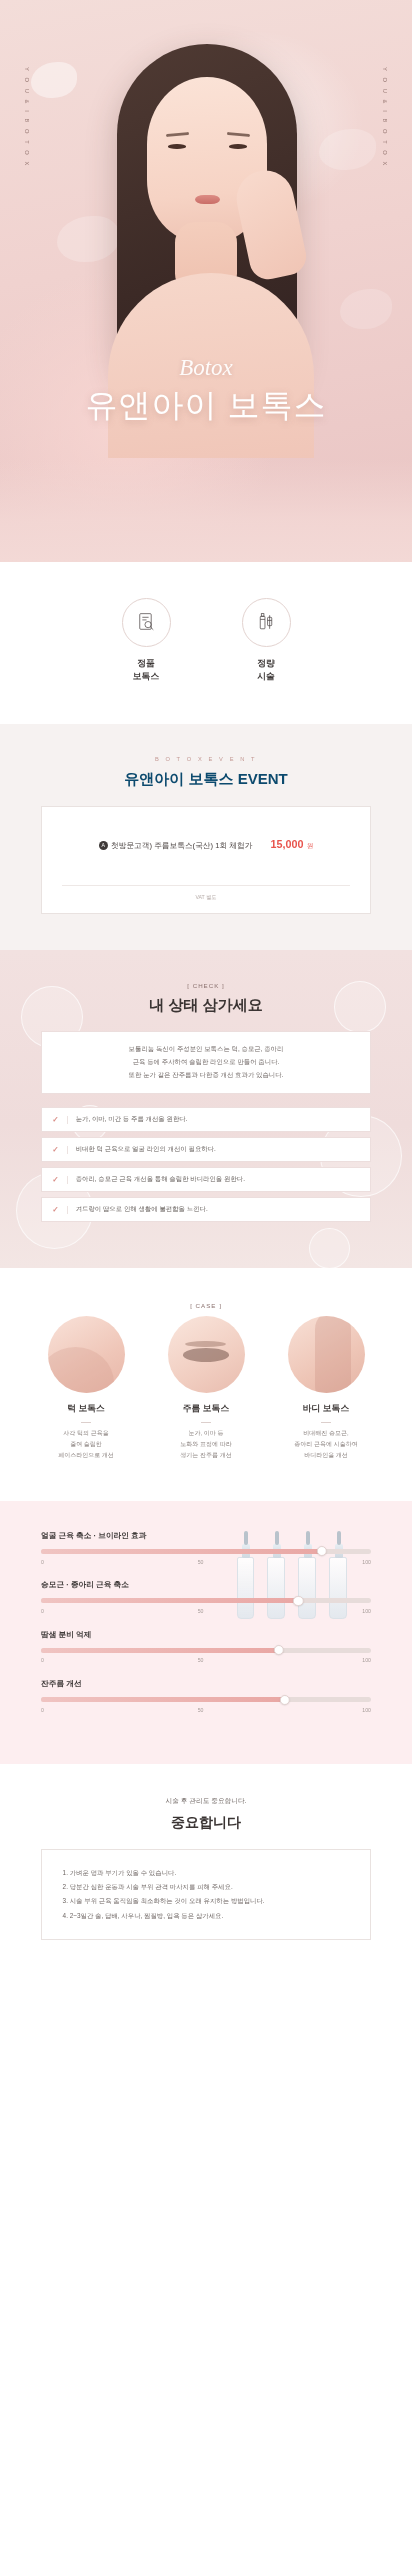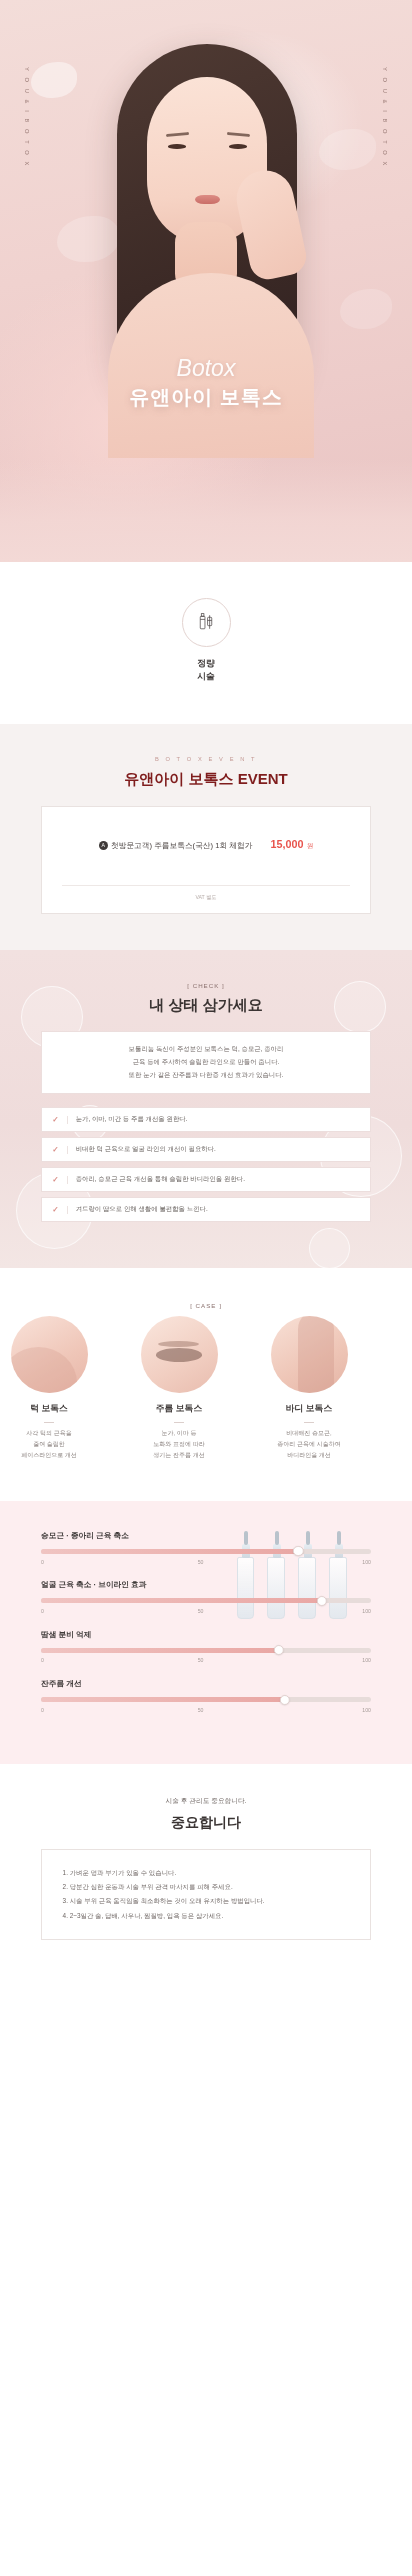--- a/index.html
+++ b/index.html
@@ -102,33 +102,33 @@
     font-size: 5.7px;
     letter-spacing: 2.6px;
     color: #9c7d78;
   }
   .hero-vert.left { left: 24px; }
   .hero-vert.right { right: 24px; }
   .hero-script {
     position: absolute;
     left: 0; right: 0; top: 355px;
     text-align: center;
-    font-family: Liberation Sans, sans-serif;
+    font-family: Liberation Serif, serif;
     font-style: italic;
     font-size: 23px;
     color: #ffffff;
     opacity: .92;
     text-shadow: 0 1px 5.2px rgba(160,110,105,.35);
   }
   .hero-title {
     position: absolute;
     left: 0; right: 0; top: 384px;
     text-align: center;
-    font-size: 20px;
-    font-weight: bold;
+    font-size: 32px;
+    font-weight: normal;
     color: #ffffff;
     letter-spacing: 1px;
     text-shadow: 0 1.5px 7.2px rgba(150,100,95,.35);
   }
   .hero-bottom-fade {
     position: absolute;
     left: 0; bottom: 0; width: 412px; height: 103px;
     background: linear-gradient(180deg, rgba(240,205,202,0) 0%, rgba(243,216,213,.85) 60%, #f3d9d6 100%);
   }
   .hero-petal {
@@ -162,21 +162,21 @@
   
   .event {
     background: #f6f2f1;
     padding: 32px 0 36px;
     text-align: center;
   }
   .event-eyebrow {
     font-size: 5.7px; letter-spacing: 2.6px; color: #c49a95; margin-bottom: 8.2px;
   }
   .event-title {
-    font-size: 15px; font-weight: bold; color: #7f1d1d; margin-bottom: 17.5px;
+    font-size: 15px; font-weight: bold; color: #0c4a6e; margin-bottom: 17.5px;
   }
   .event-card {
     width: 330px; margin: 0 auto;
     background: #ffffff;
     border: 0.5px solid #e9e2e0;
     padding: 31px 0 12.4px;
   }
   .event-row {
     display: flex; align-items: baseline; justify-content: center; gap: 3.1px;
     font-size: 7.7px; color: #4a4341;
@@ -241,21 +241,21 @@
   .tick-sep { width: 0.5px; height: 8.2px; background: #ece2e0; }
 
   
   .case {
     background: #ffffff;
     padding: 34px 0 39px;
     text-align: center;
   }
   .case-eyebrow { font-size: 6.2px; color: #8c7370; letter-spacing: 1px; margin-bottom: 7.2px; }
   .case-title { font-size: 15px; font-weight: bold; color: #3a3433; margin-bottom: 23px; }
-  .case-row { display: flex; gap: 32px; }
+  .case-row { display: flex; justify-content: center; gap: 22px; }
   .case-col { width: 98px; }
   .case-photo {
     width: 77px; height: 77px; border-radius: 50%;
     margin: 0 auto 10.3px; overflow: hidden; position: relative;
     background: linear-gradient(160deg, #f7ded4, #efc7ba);
   }
   .case-photo.p1 { background: linear-gradient(150deg, #f9e2d9 0%, #efc6b8 60%, #e7b6a8 100%); }
   .case-photo.p2 { background: linear-gradient(150deg, #fae6dd 0%, #f1cec1 60%, #e8bcae 100%); }
   .case-photo.p3 { background: linear-gradient(150deg, #f8e0d6 0%, #eec5b6 60%, #e4b4a5 100%); }
   .case-photo .shade {
@@ -371,20 +371,35 @@
 
     <div class="hero-vert left">Y O U &amp; I   B O T O X</div>
     <div class="hero-vert right">Y O U &amp; I   B O T O X</div>
 
     <div class="hero-script">Botox</div>
     <h1 class="hero-title">유앤아이 보톡스</h1>
   </section>
 
   <section class="features">
 
+    <div class="feature">
+      <div class="feature-circle">
+        <span>
+          <svg width="24" height="24" viewBox="0 0 46 46" fill="none" stroke="#4a4443" stroke-width="1.4">
+            <rect x="11" y="7" width="22" height="30" rx="2"></rect>
+            <line x1="16" y1="14" x2="28" y2="14"></line>
+            <line x1="16" y1="19" x2="24" y2="19"></line>
+            <circle cx="27" cy="28" r="6"></circle>
+            <line x1="31.5" y1="32.5" x2="37" y2="38"></line>
+          </svg>
+        </span>
+      </div>
+      <div class="feature-label">정품
+보톡스</div>
+    </div>
 
     <div class="feature">
       <div class="feature-circle">
         <span>
           <svg width="24" height="24" viewBox="0 0 46 46" fill="none" stroke="#4a4443" stroke-width="1.4">
             <rect x="12" y="12" width="9" height="24" rx="1.5"></rect>
             <line x1="12" y1="18" x2="21" y2="18"></line>
             <rect x="14" y="7" width="5" height="5"></rect>
             <line x1="30" y1="10" x2="30" y2="36"></line>
             <rect x="26" y="14" width="8" height="16" rx="1.5"></rect>
@@ -498,39 +513,39 @@
       <div class="vial" style="left:15.5px; bottom:0;"></div>
       <div class="vial" style="left:46px; bottom:0;"></div>
       <div class="vial" style="left:77px; bottom:0;"></div>
       <div class="vial" style="left:108px; bottom:0;"></div>
     </div>
 
 
     <div class="effect-list">
 
       <div class="effect-item">
+        <div class="effect-name">얼굴 근육 축소 · 브이라인 효과</div>
+        <div class="bar-wrap">
+          <div class="bar-track"></div>
+          <div class="bar-fill" style="width:85%"></div>
+          <div class="bar-knob" style="left:85%"></div>
+        </div>
+        <div class="bar-scale">
+          <span>0</span>
+          <span>50</span>
+          <span>100</span>
+        </div>
+      </div>
+
+      <div class="effect-item">
         <div class="effect-name">승모근 · 종아리 근육 축소</div>
         <div class="bar-wrap">
           <div class="bar-track"></div>
           <div class="bar-fill" style="width:78%"></div>
           <div class="bar-knob" style="left:78%"></div>
-        </div>
-        <div class="bar-scale">
-          <span>0</span>
-          <span>50</span>
-          <span>100</span>
-        </div>
-      </div>
-
-      <div class="effect-item">
-        <div class="effect-name">얼굴 근육 축소 · 브이라인 효과</div>
-        <div class="bar-wrap">
-          <div class="bar-track"></div>
-          <div class="bar-fill" style="width:85%"></div>
-          <div class="bar-knob" style="left:85%"></div>
         </div>
         <div class="bar-scale">
           <span>0</span>
           <span>50</span>
           <span>100</span>
         </div>
       </div>
 
       <div class="effect-item">
         <div class="effect-name">땀샘 분비 억제</div>

